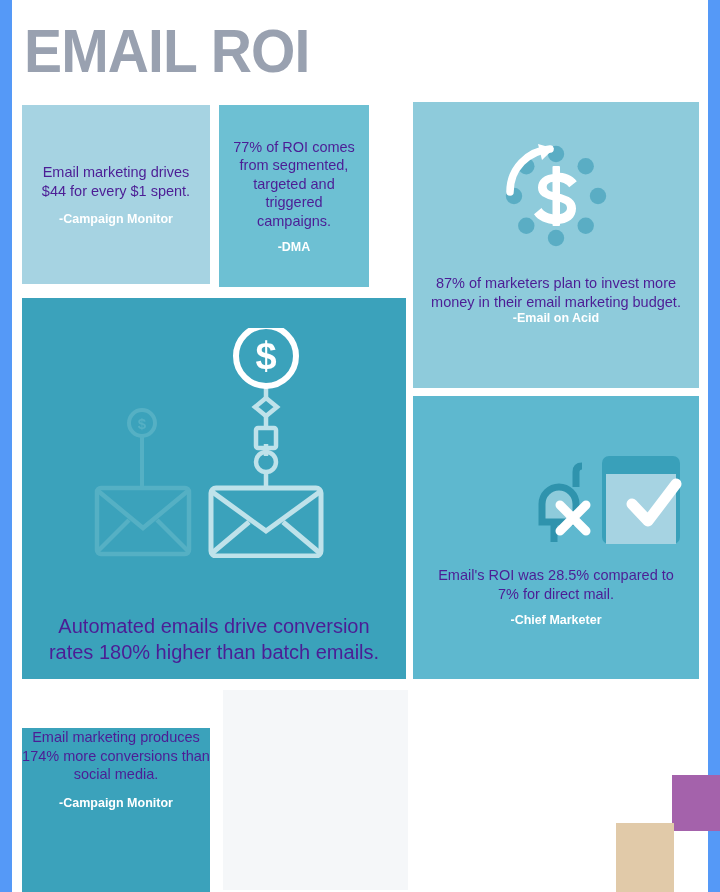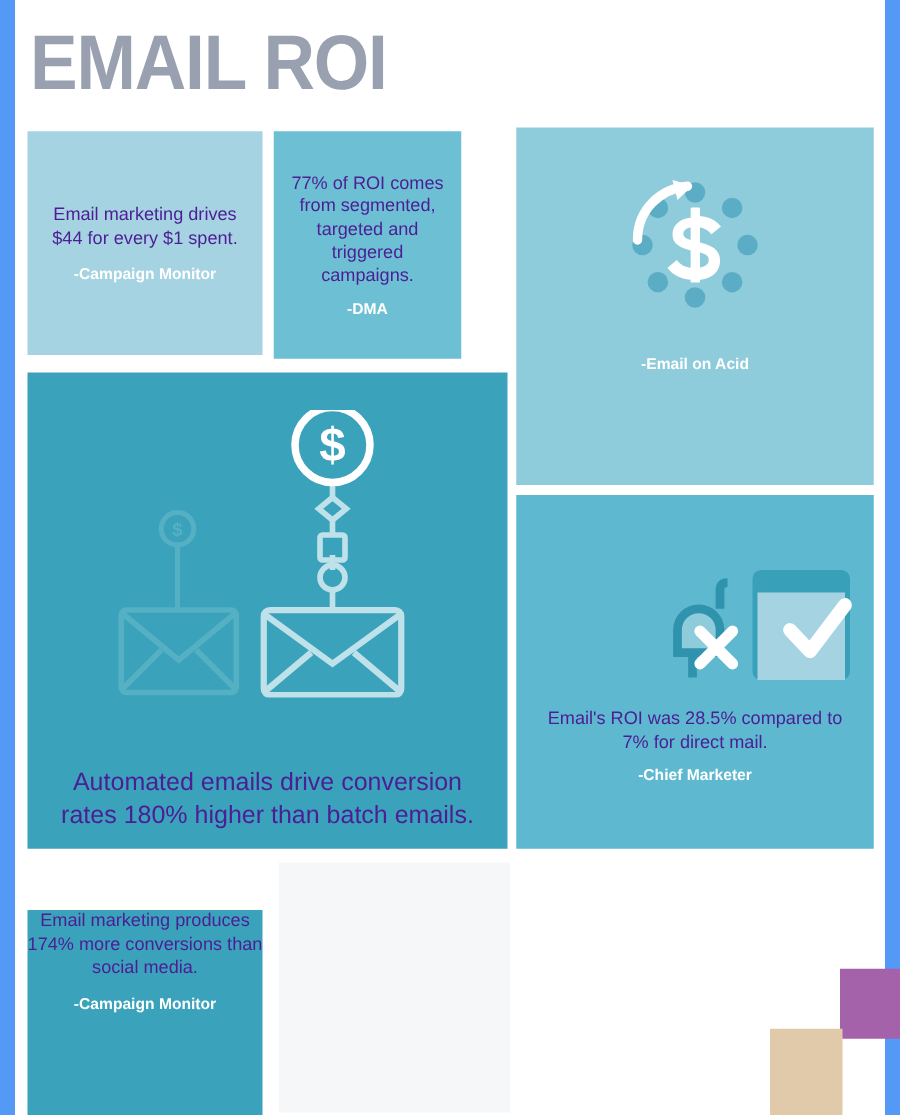--- a/index.html
+++ b/index.html
@@ -46,21 +46,21 @@
   #card-77{left:219px;top:105px;width:150px;height:182px;background:#6dc0d3;
            justify-content:center;padding:0 12px;}
   #card-77 .stat{font-size:14.5px;}
   #card-77 .src{font-size:12.5px;margin-top:10px;}
 
   #card-87{left:413px;top:102px;width:286px;height:286px;background:#8ecbdb;
            justify-content:flex-start;align-items:center;padding:0;}
   #card-87 .icon-wrap{margin-top:28px;margin-bottom:12px;}
   #card-87 .txt-wrap{padding:0 14px;width:100%;box-sizing:border-box;}
   #card-87 .stat{font-size:14.5px;}
-  #card-87 .src{font-size:12.5px;margin-top:10px;}
+  #card-87 .src{font-size:12.5px;margin-top:0;}
 
   #card-180{left:22px;top:298px;width:384px;height:381px;background:#3ba2bb;
             justify-content:flex-start;align-items:center;}
   #card-180 .icon-wrap{margin-top:30px;margin-bottom:14px;}
   #card-180 .txt-wrap{padding:0 16px;width:100%;box-sizing:border-box;}
   #card-180 .stat{font-size:20px;line-height:1.3;margin-top:41px;}
   #card-180 .src{font-size:14px;margin-top:24px;}
 
   #card-285{left:413px;top:396px;width:286px;height:283px;background:#5eb8cf;
             justify-content:flex-start;align-items:flex-end;}
@@ -118,20 +118,21 @@
         </g>
         <path d="M20 62 C20 38 38 21 60 19" fill="none" stroke="#ffffff" stroke-width="7.5" stroke-linecap="round"></path>
         <path d="M48 14 L64 18.5 L52 30 Z" fill="#ffffff"></path>
         <g fill="#ffffff">
           <rect x="62.5" y="36" width="7.5" height="60" rx="1"></rect>
           <path d="M66 44 c-12 0 -18 6 -18 13.5 0 7.5 6 11 18 13.5 c8 1.7 11 3.3 11 7 0 4 -4.5 6.5 -11 6.5 c-7 0 -12 -2.6 -14.5 -6.5 l-7.5 6.2 c4.2 6.3 12.2 9.8 22 9.8 c12.8 0 20 -6.2 20 -15.5 0 -8.5 -6 -12.5 -19 -15.3 c-8 -1.8 -10.3 -3.2 -10.3 -6.4 0 -3.2 3.6 -5.3 9.3 -5.3 c6 0 10.5 2.2 13.2 5.8 l7.6 -6.1 c-4.2 -5.6 -11.3 -8.7 -20.8 -8.7 z"></path>
         </g>
       </svg>
     </div>
     <div class="txt-wrap">
+      <div class="stat">87% of marketers plan to invest more money in their email marketing budget.</div>
       <div class="src">-Email on Acid</div>
     </div>
   </div>
 
   <div class="card" id="card-180">
     <div class="icon-wrap">
       <svg width="250" height="230" viewBox="0 0 250 230" aria-hidden="true">
 
         <g stroke="#55b0c4" fill="none" stroke-width="4">
           <line x1="53" y1="106" x2="53" y2="160"></line>

